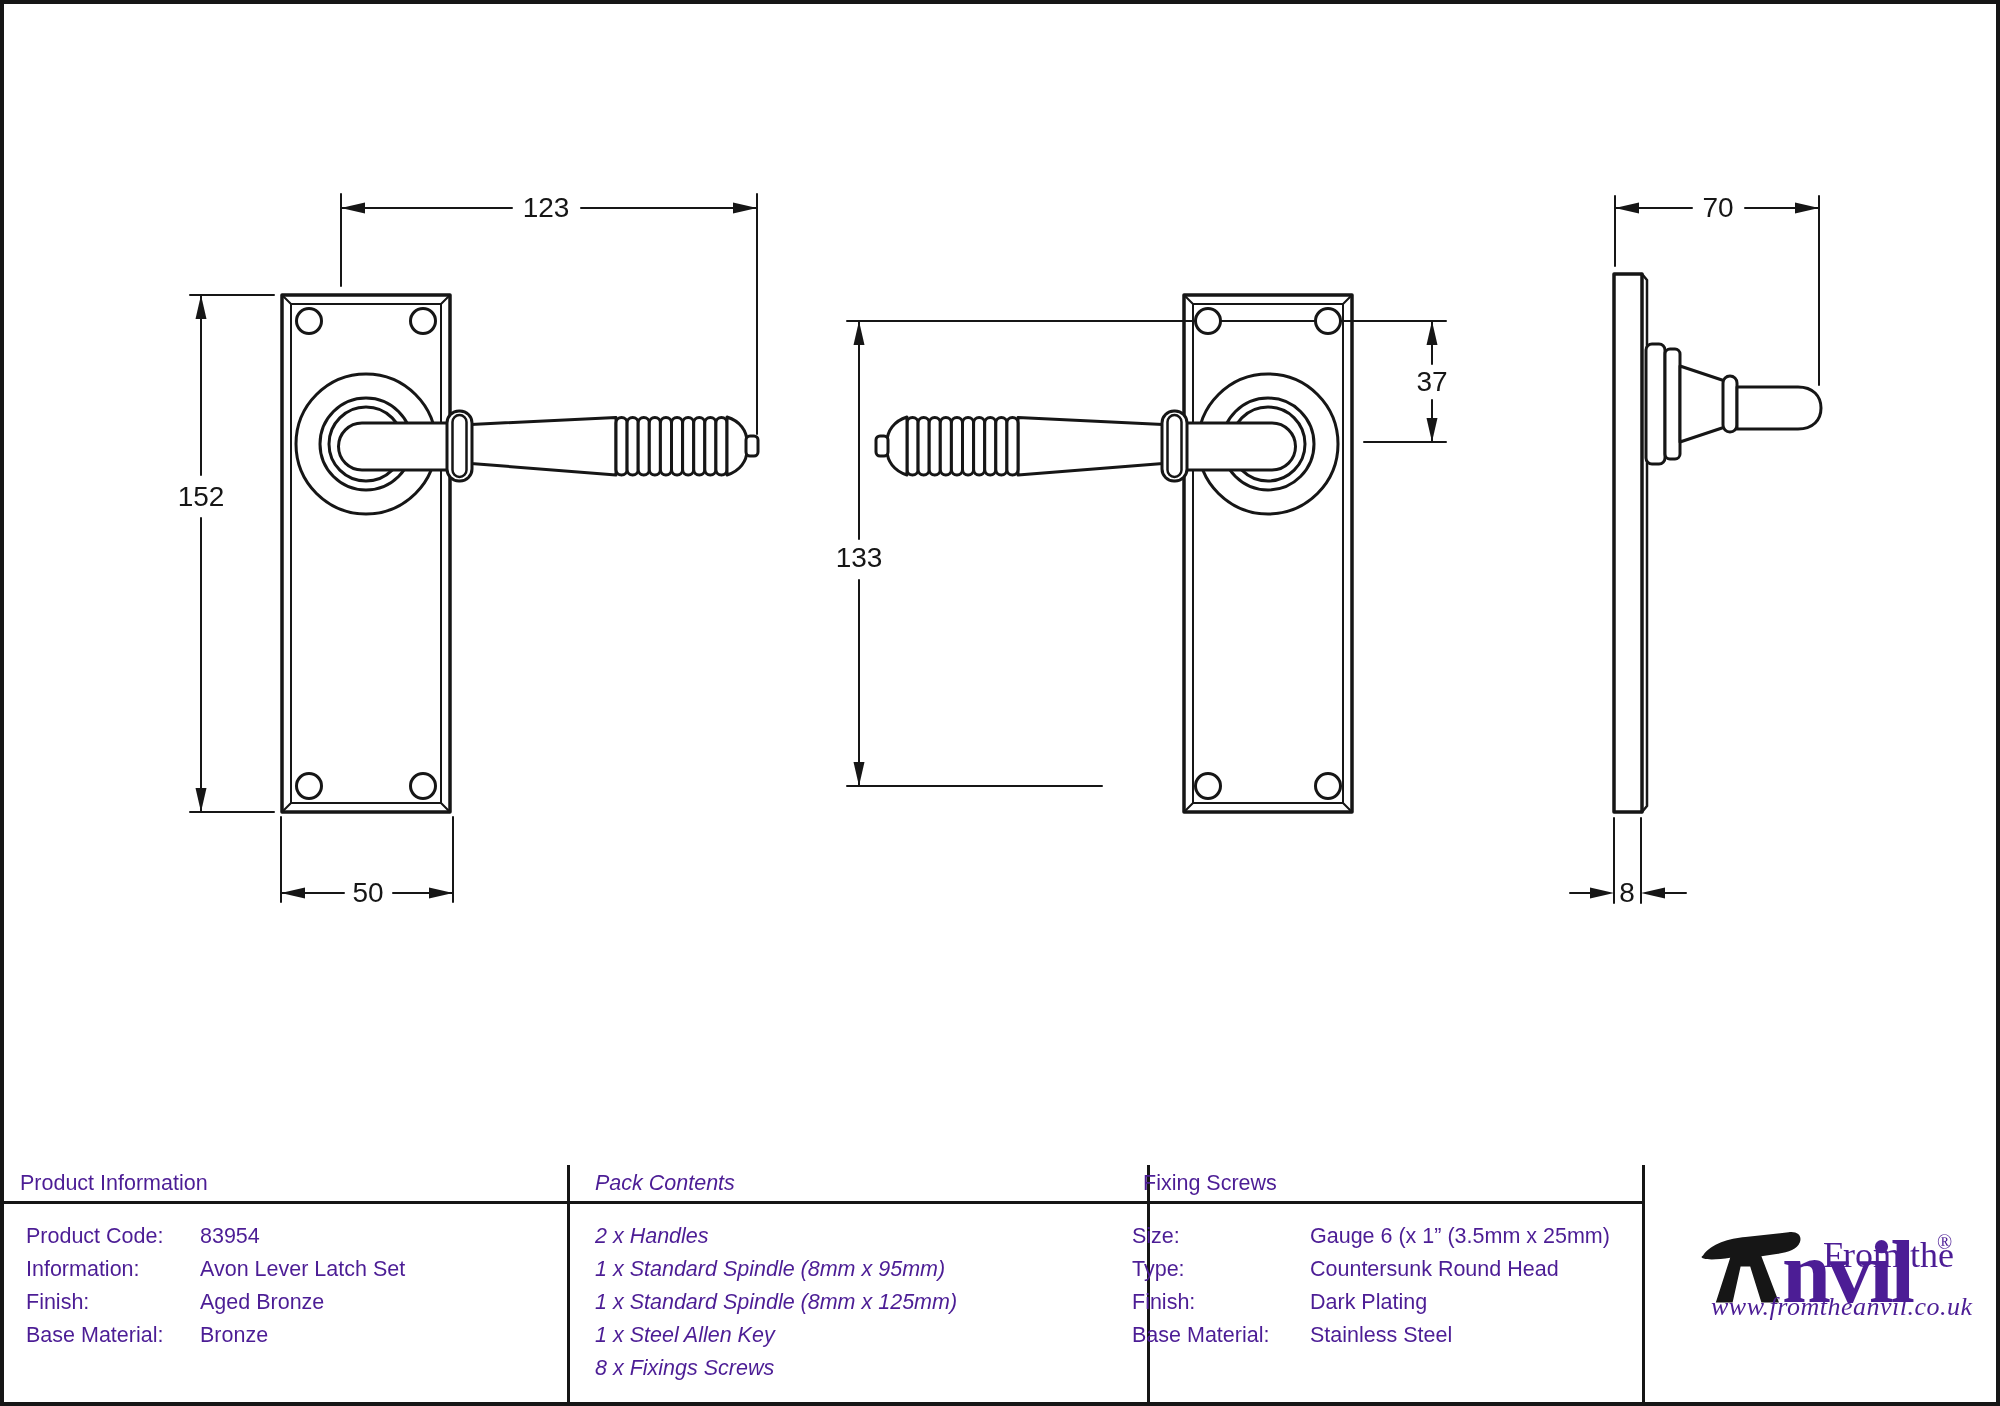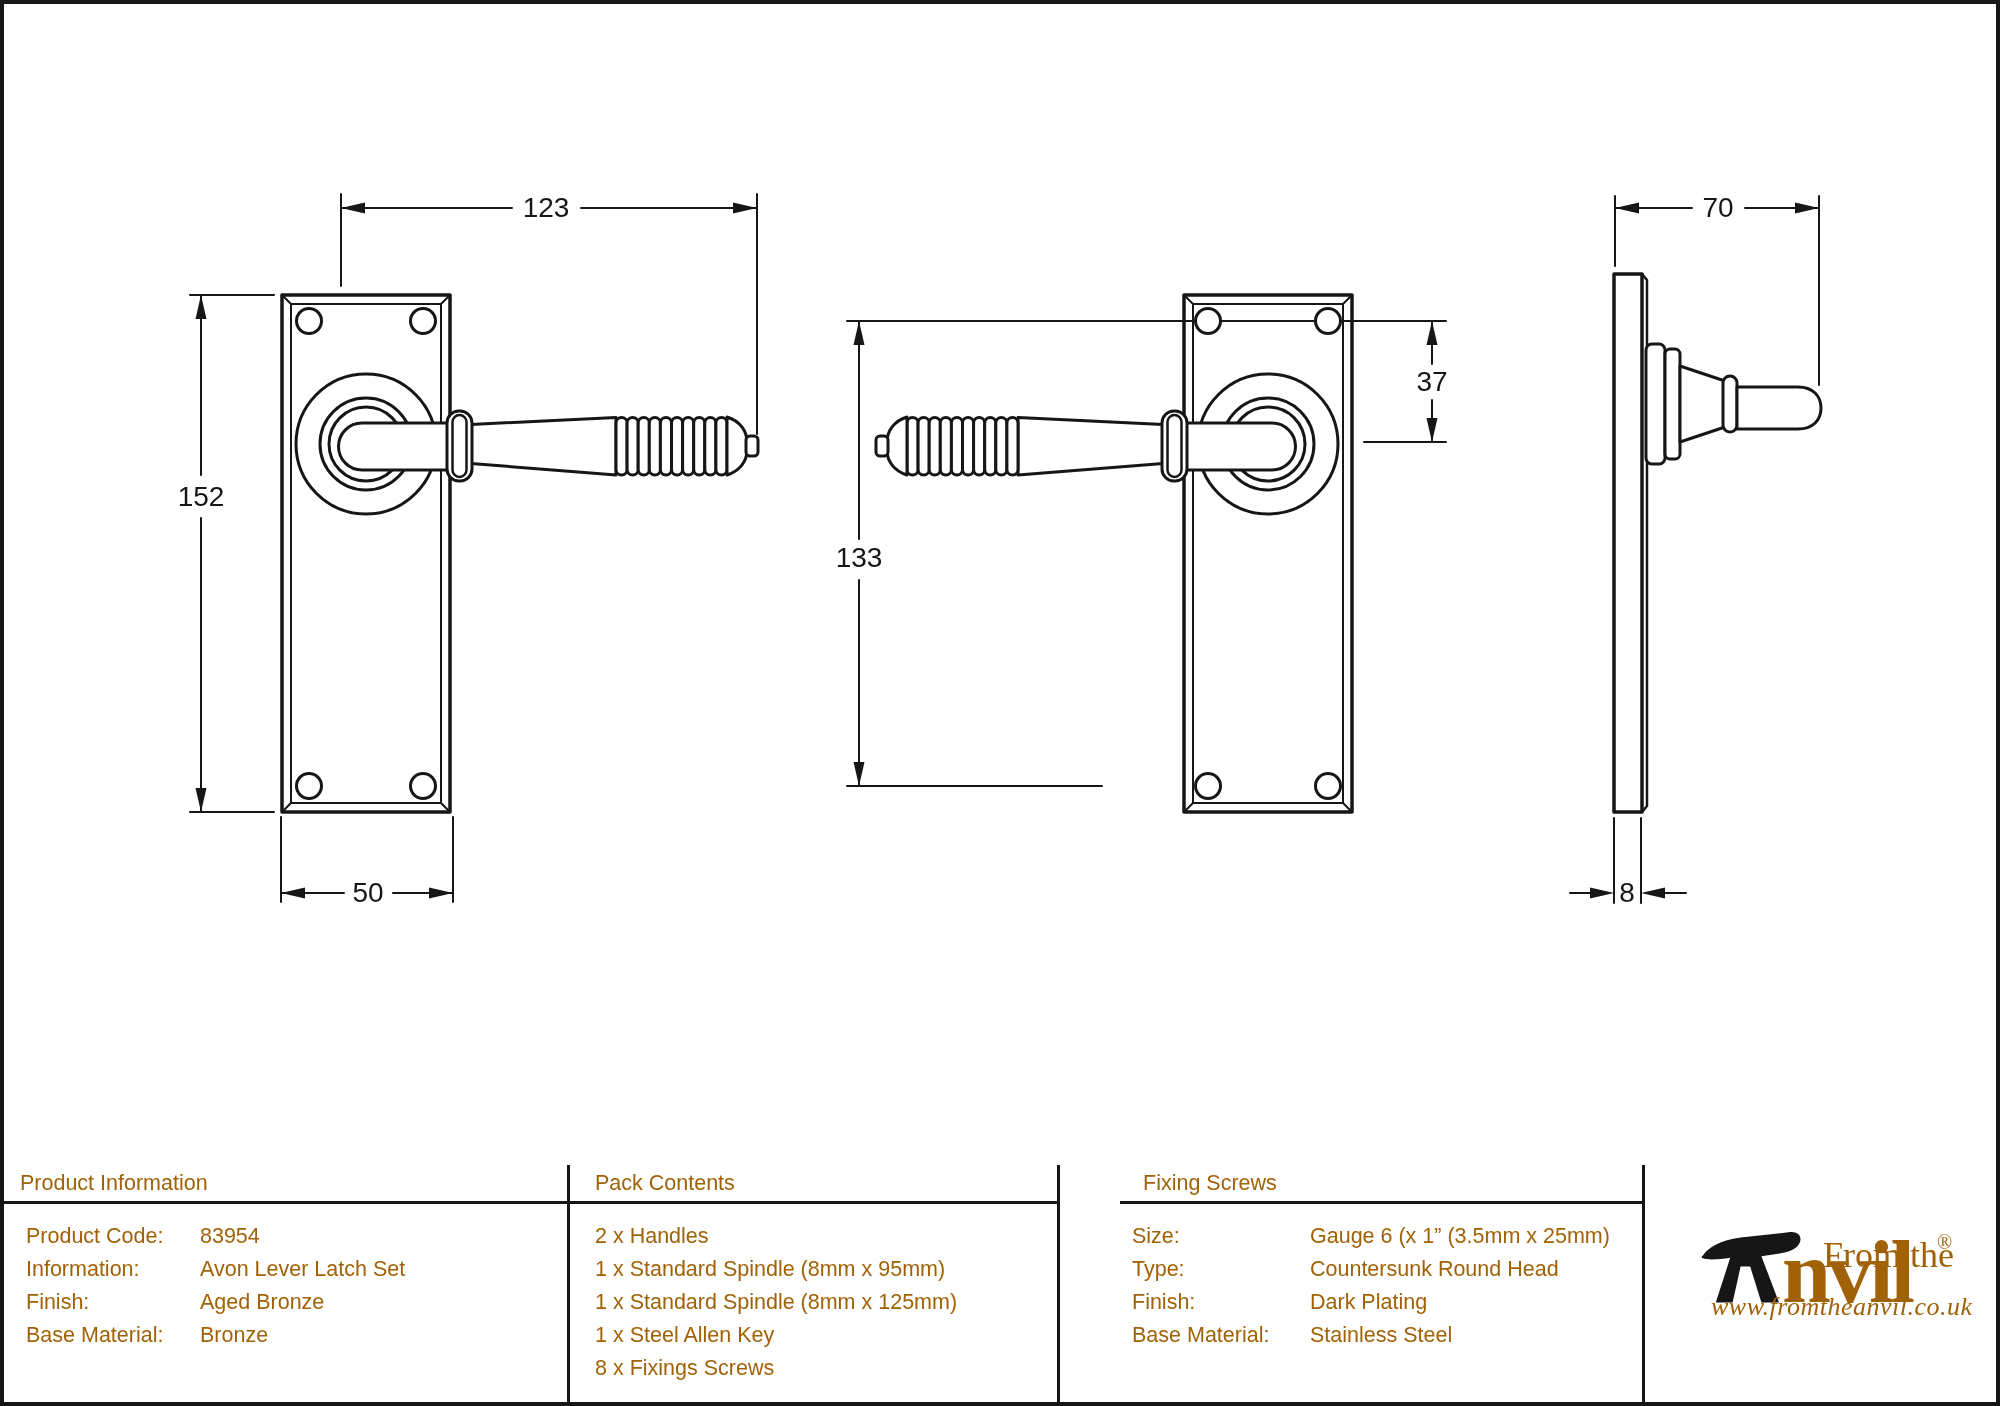--- a/index.html
+++ b/index.html
@@ -1,34 +1,34 @@
 <!DOCTYPE html>
 <html><head>
 <meta charset="utf-8">
 <style>
   html,body{margin:0;padding:0;background:#888;}
   .canvas{
     position:relative;width:2000px;height:1406px;background:#fff;
-    font-family:"Liberation Sans",sans-serif;color:#a16207;overflow:hidden;
+    font-family:"Liberation Sans",sans-serif;color:#4c1d95;overflow:hidden;
     box-sizing:border-box;border:4px solid #161616;
   }
   svg text{font-family:"Liberation Sans",sans-serif;}
   .dim-text{font-size:28px;fill:#161616;}
   
   .note-row{
     position:absolute;left:0;right:0;top:1099px;height:62px;
     border-top:3px solid #161616;border-bottom:3px solid #161616;
     box-sizing:border-box;display:flex;align-items:center;
     padding-left:20px;font-size:21.5px;
   }
   
   .tbl{position:absolute;left:0;right:0;top:1161px;bottom:0;}
   .col{position:absolute;top:0;bottom:0;box-sizing:border-box;}
   .col1{left:0;width:566px;border-right:3px solid #161616;}
-  .col2{left:566px;width:490px;border-right:3px solid #161616;}
+  .col2{left:566px;width:580px;border-right:3px solid #161616;font-style:italic;}
   .col3{left:1088px;width:553px;border-right:3px solid #161616;}
   .col4{left:1641px;right:0;}
   .hdr{height:39px;border-bottom:3px solid #161616;box-sizing:border-box;
        display:flex;align-items:center;font-size:21.5px;}
   .col1 .hdr{padding-left:16px;}
   .col2 .hdr{padding-left:25px;}
   .col3 .hdr{padding-left:23px;margin-left:28px;}
   .cbody{padding-top:16px;font-size:21.5px;line-height:33px;}
   .col1 .cbody{padding-left:22px;}
   .col2 .cbody{padding-left:25px;}

